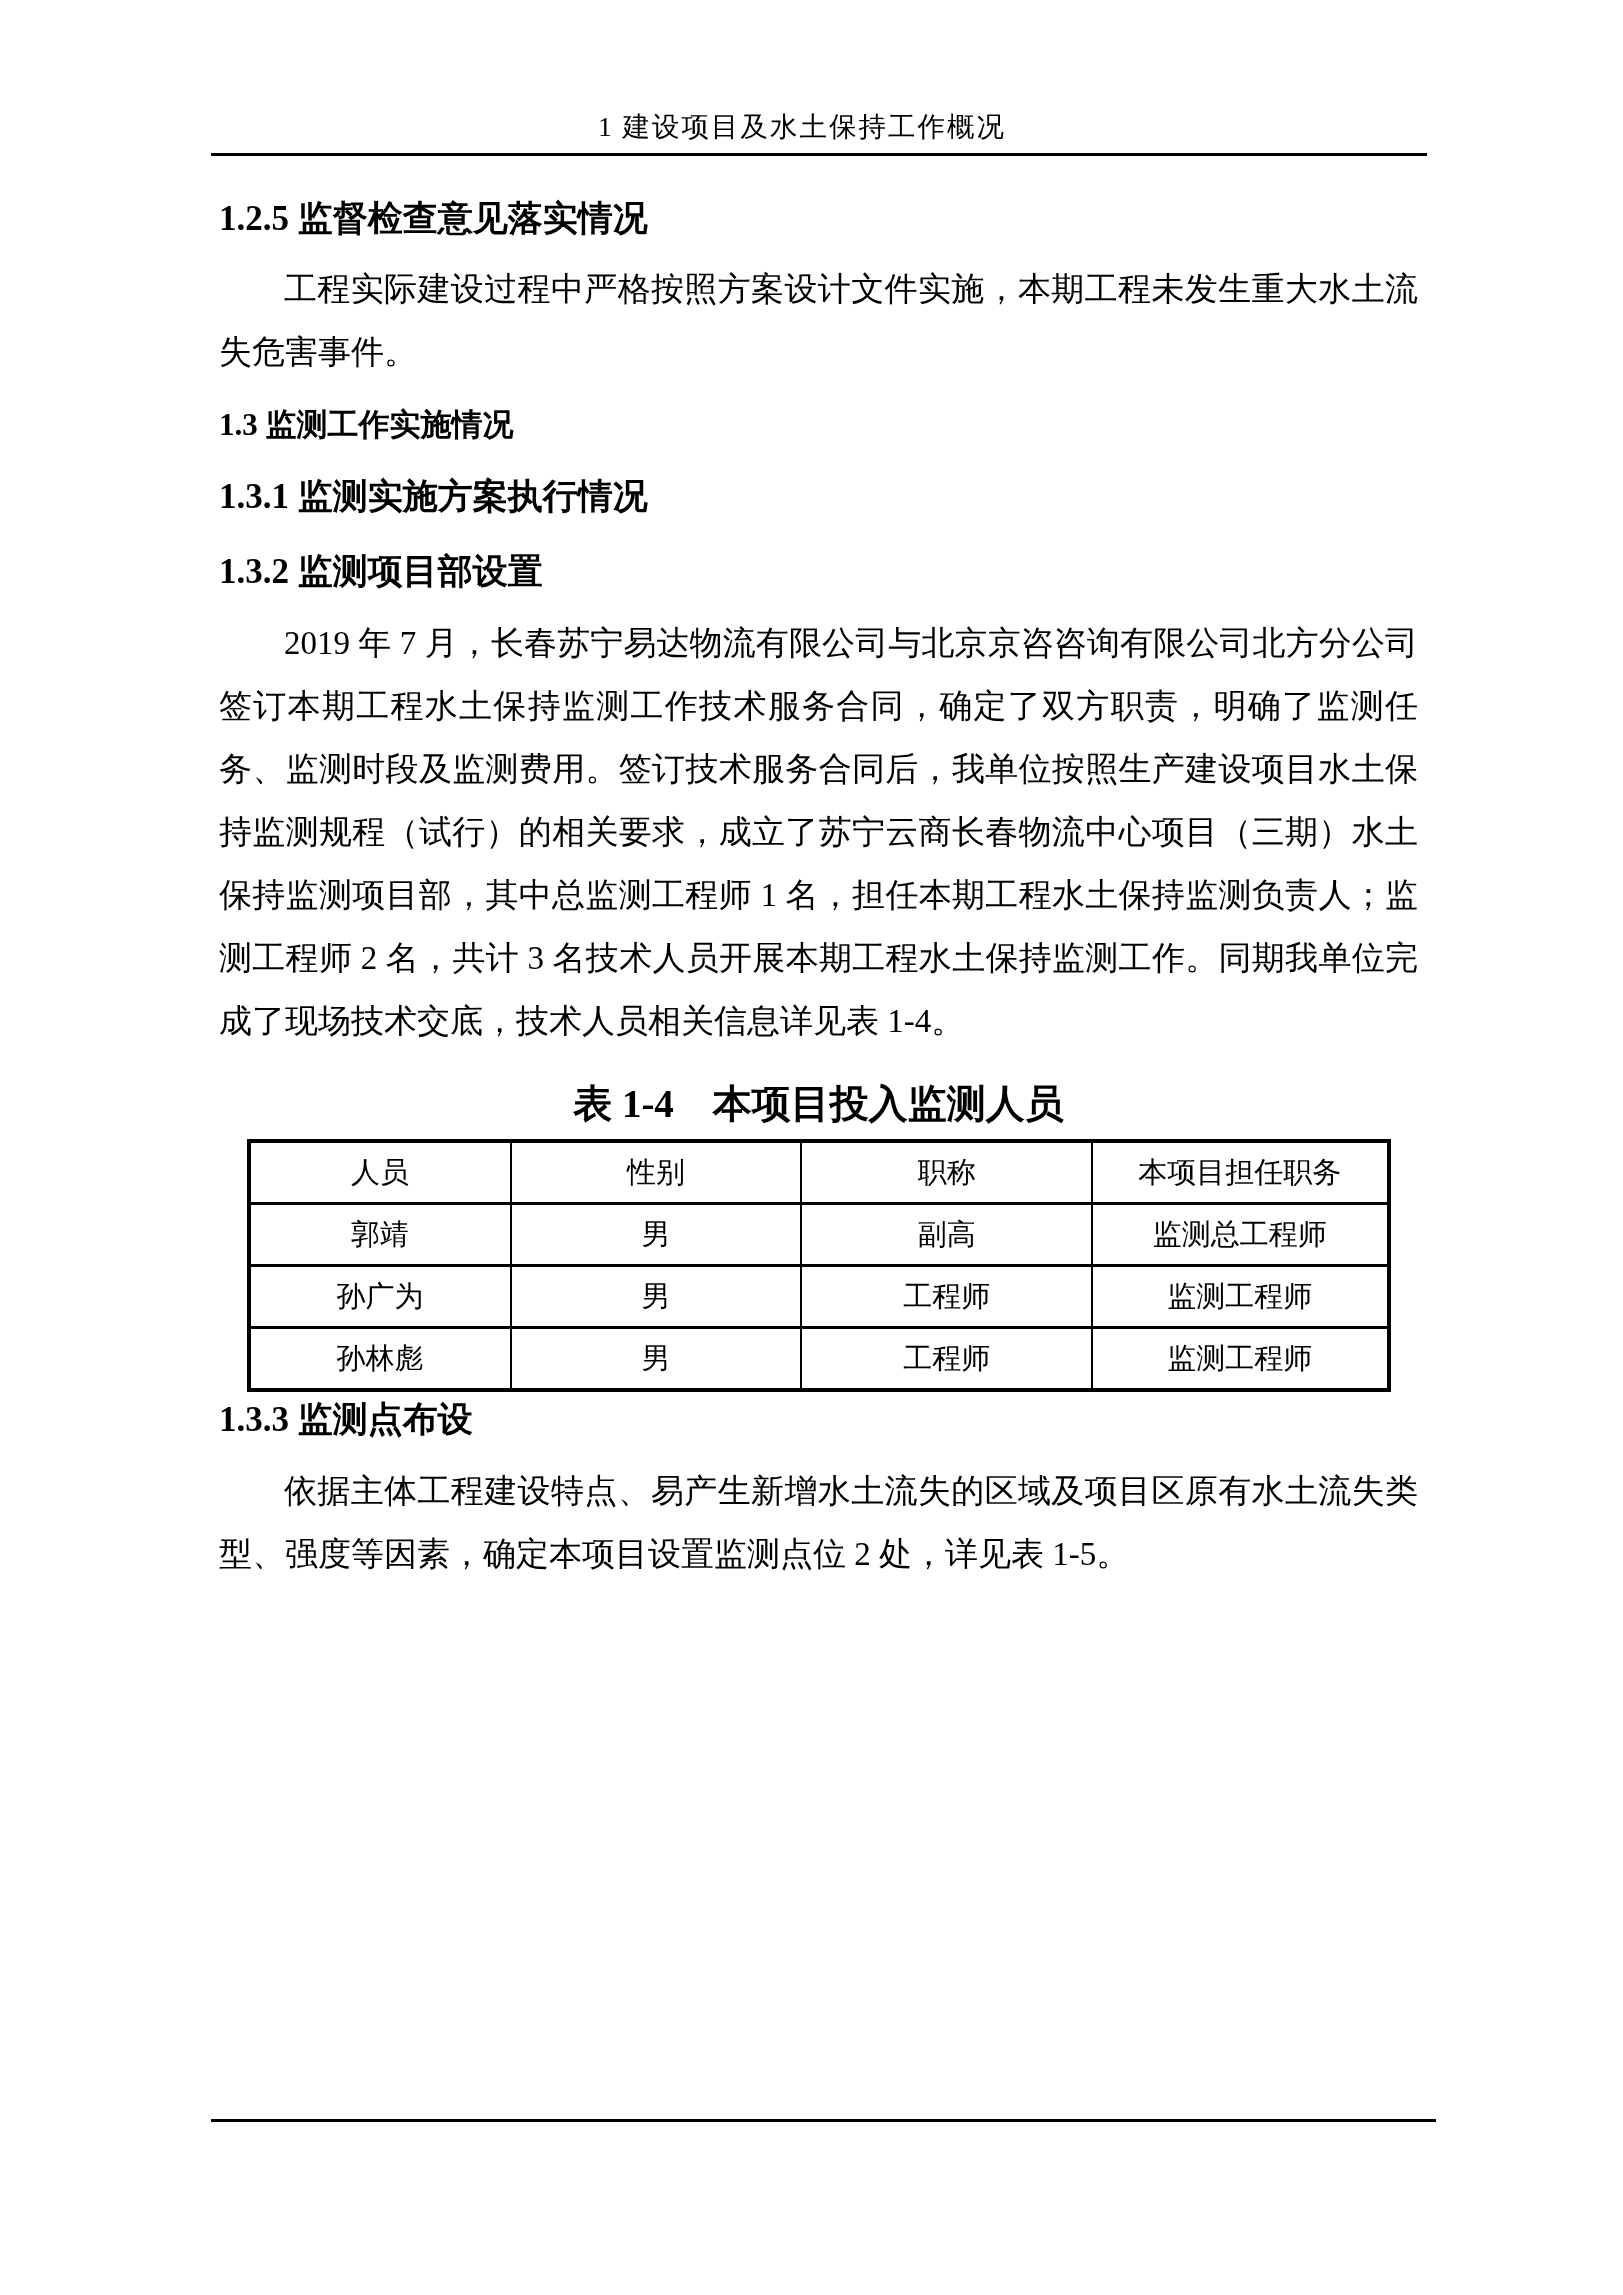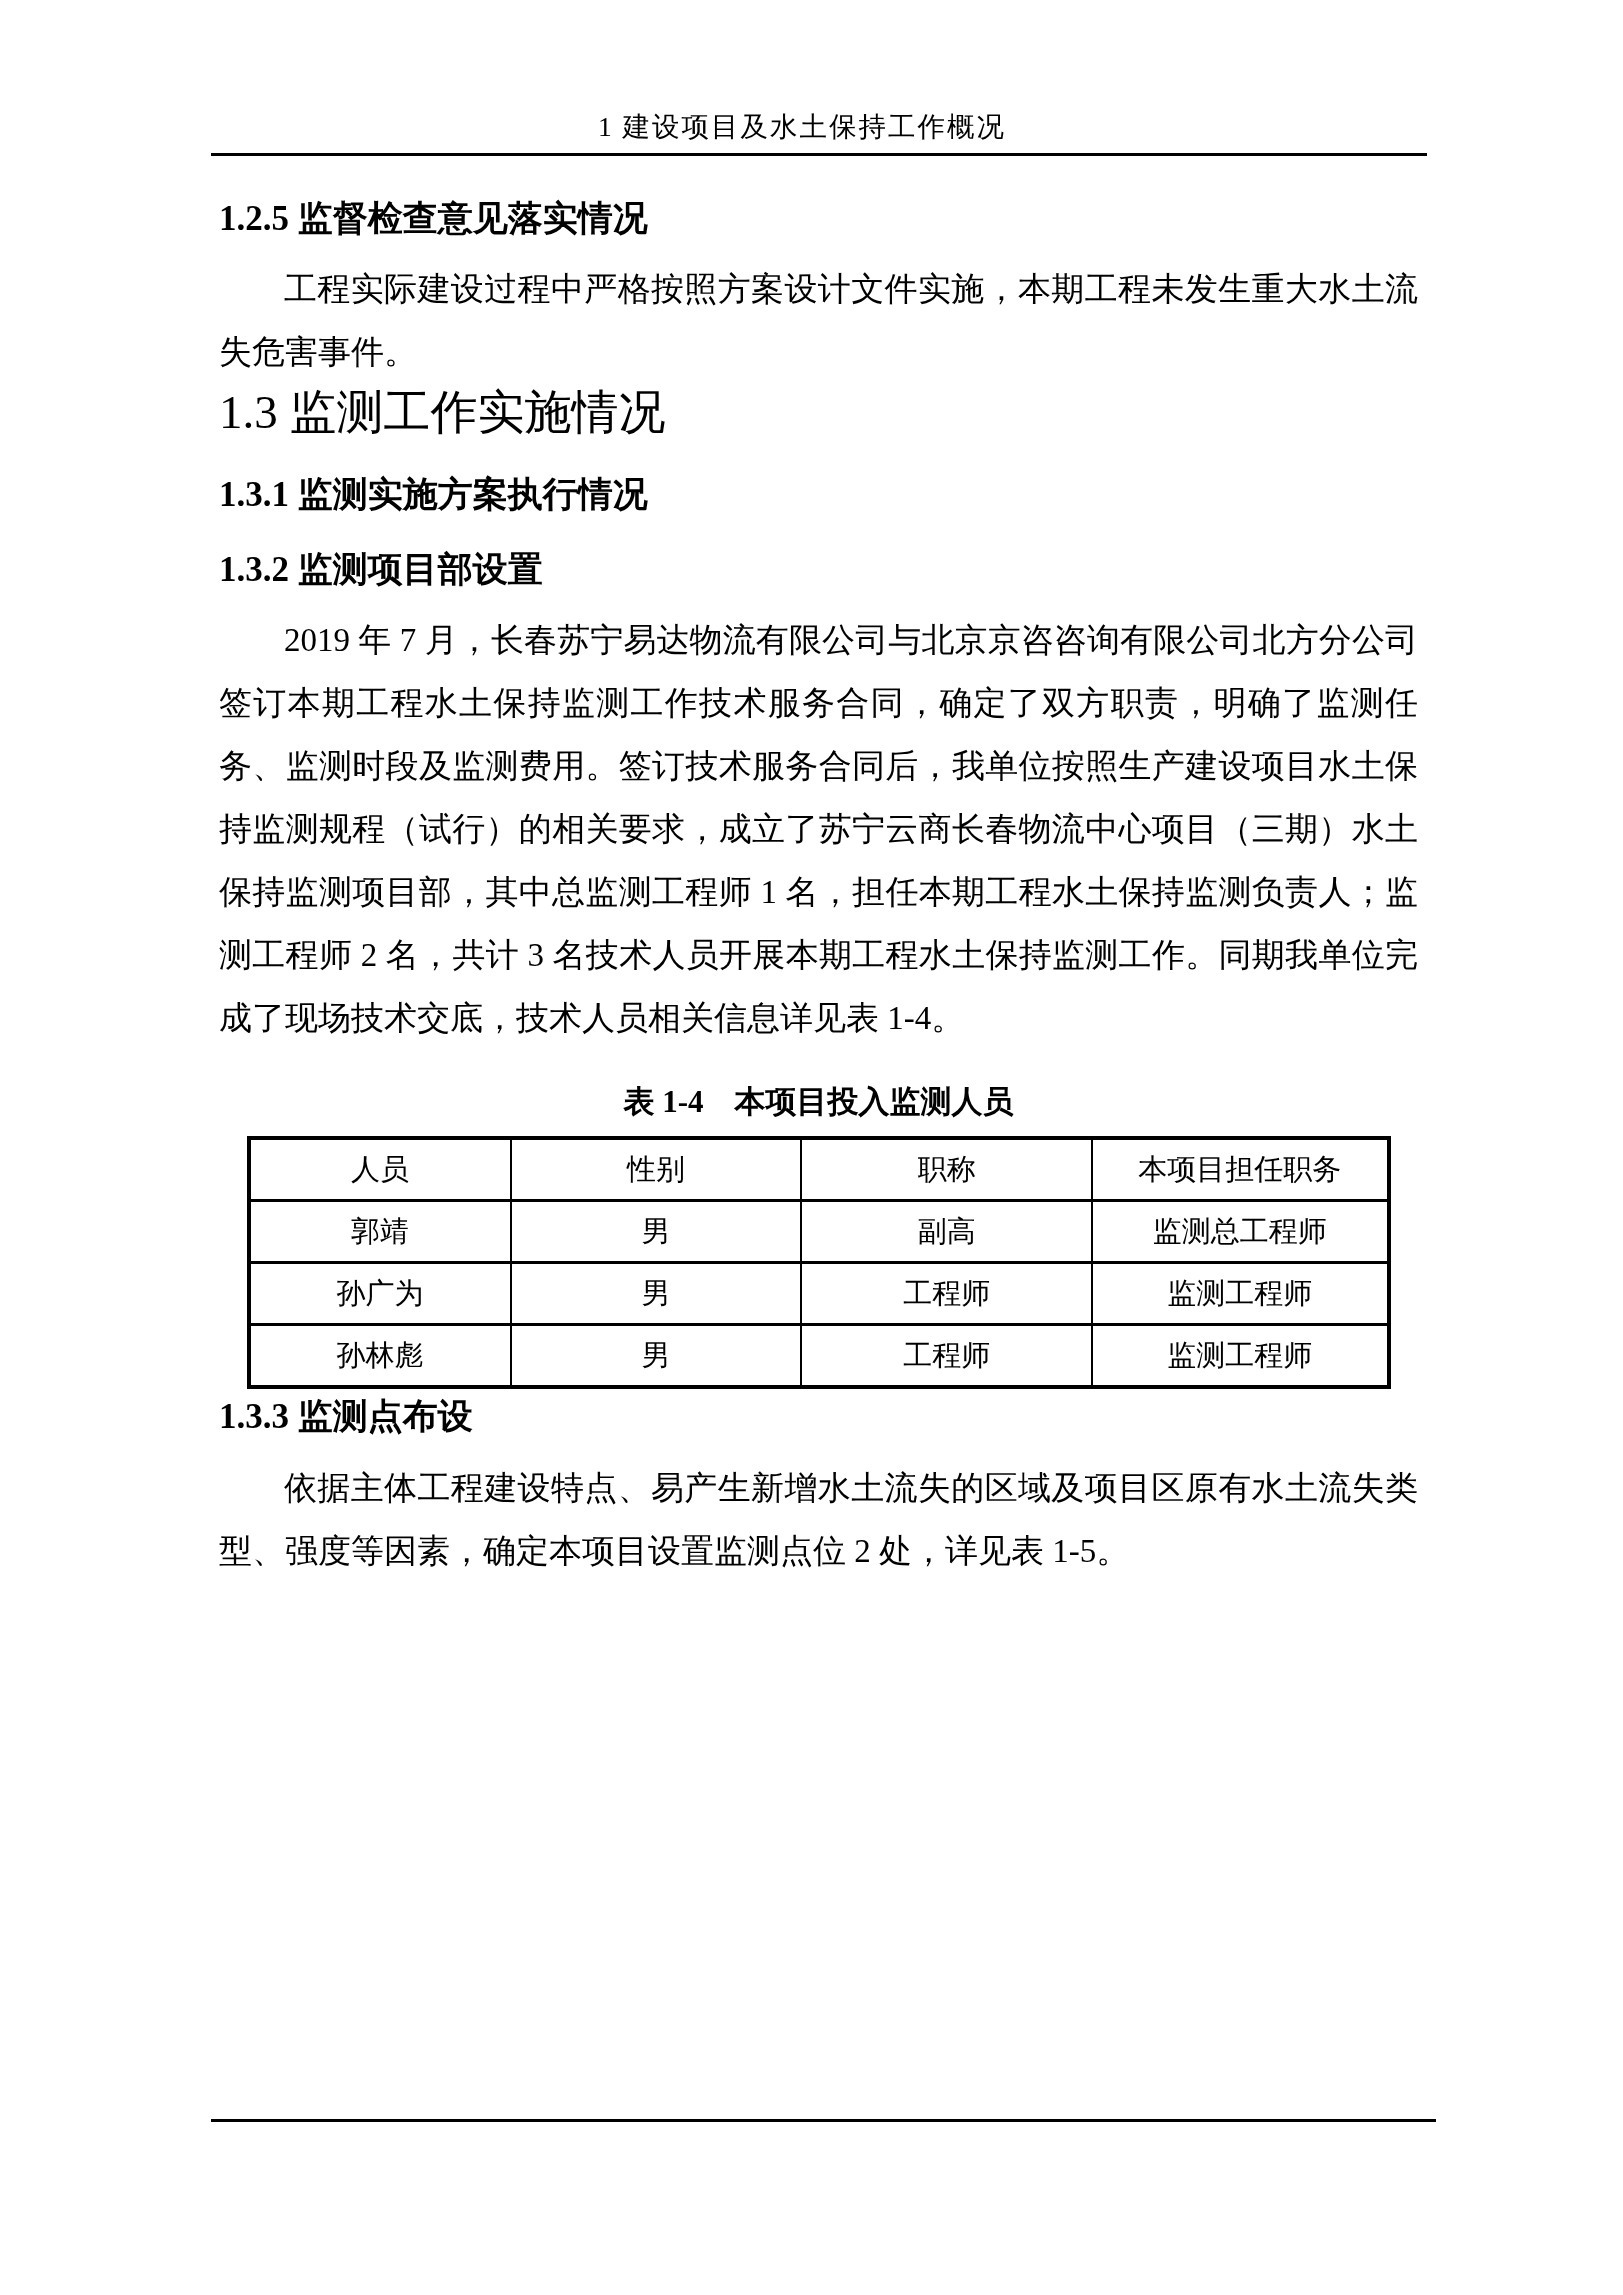--- a/index.html
+++ b/index.html
@@ -44,38 +44,38 @@
     width: 1199px;
   }
   .h-sub {
     font-size: 35px;
     font-weight: bold;
     line-height: 1.2;
     margin: 41px 0 0 0;
     white-space: nowrap;
   }
   .h-main {
-    font-size: 47px;
-    font-weight: normal;
+    font-size: 31px;
+    font-weight: bold;
     line-height: 1.2;
-    margin: 0 0 0 0;
+    margin: 22px 0 0 0;
     white-space: nowrap;
   }
   .h-sub.tight { margin-top: 33px; }
   .h-sub.after-table { margin-top: 7px; }
   .para {
     font-size: 33px;
     line-height: 63px;
     text-align: justify;
     text-indent: 65px;
     margin: 18.3px 0 0 0;
   }
   
   .tbl-caption {
-    font-size: 31px;
+    font-size: 39px;
     font-weight: bold;
     line-height: 63px;
     text-align: center;
     margin: 19.6px 0 0 0;
   }
   table.people {
     width: 1144px;
     margin: 3.9px auto 0 auto;
     border-collapse: collapse;
     table-layout: fixed;

